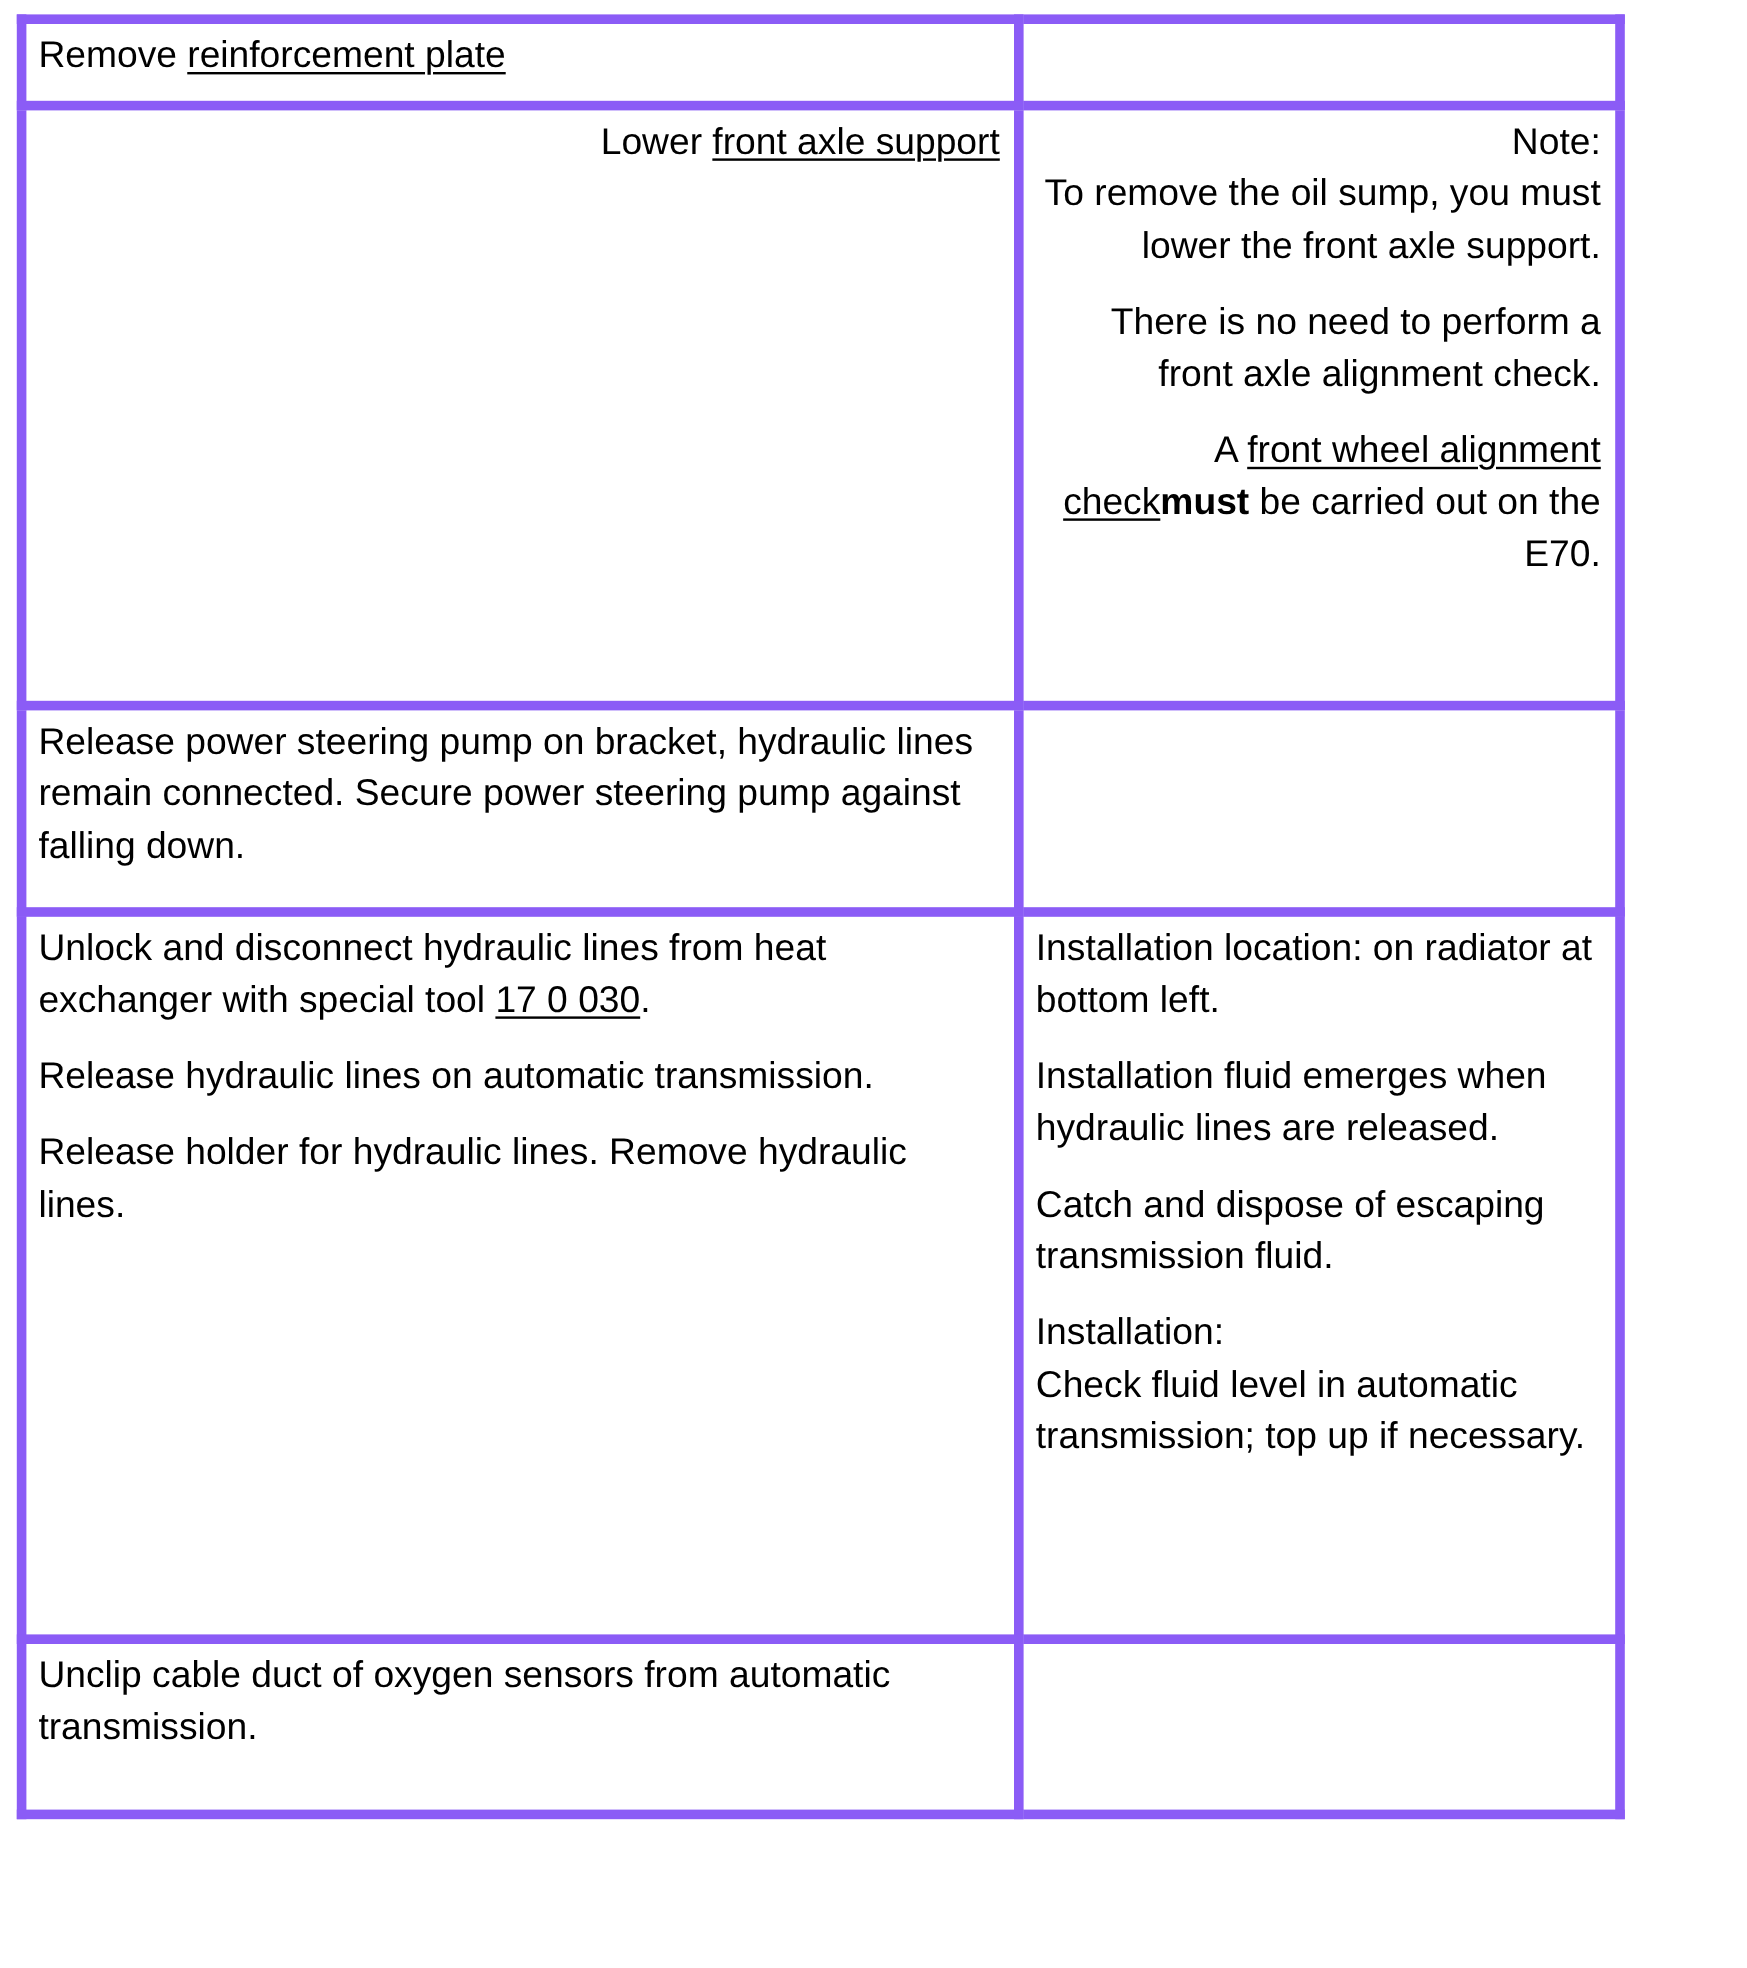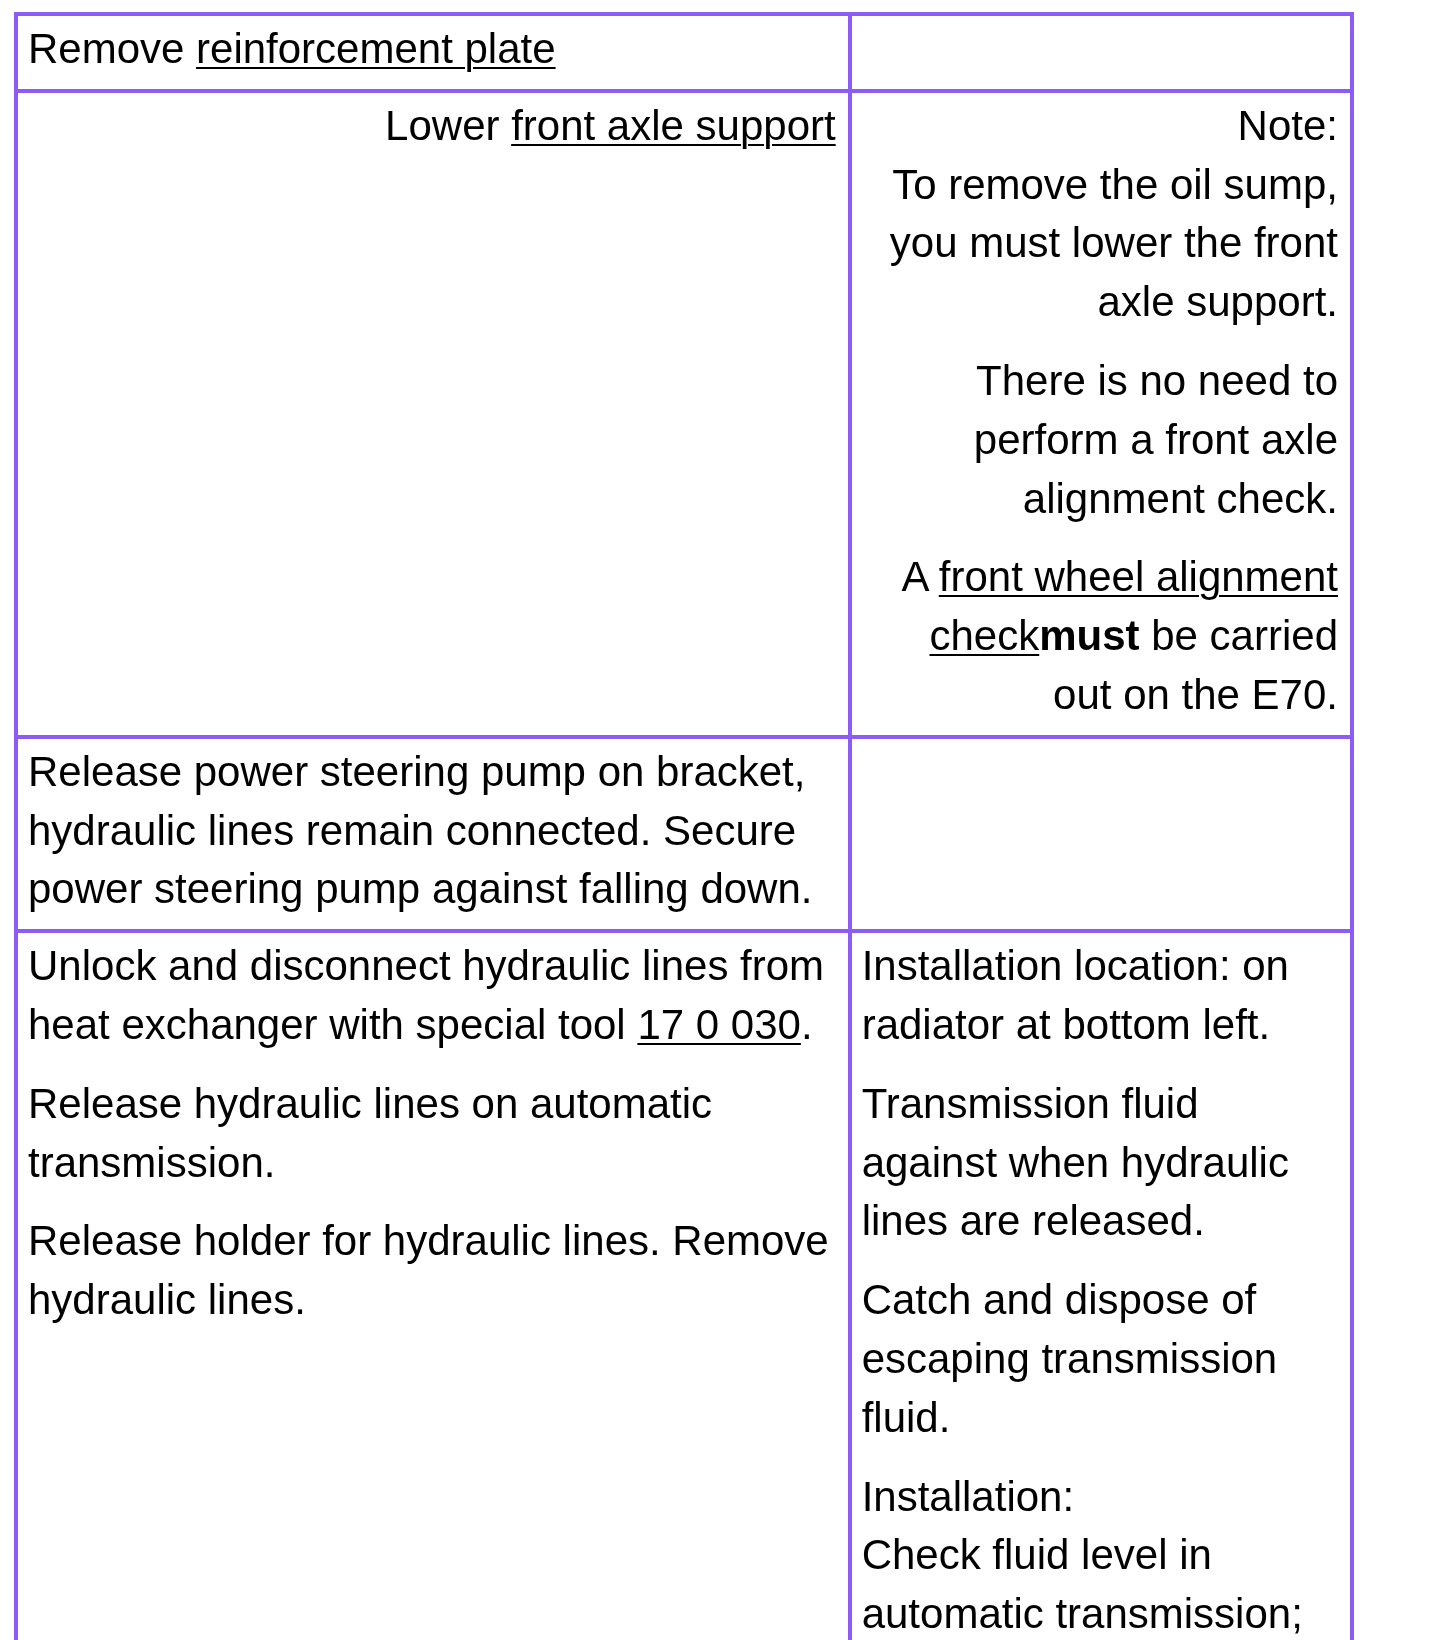--- a/index.html
+++ b/index.html
@@ -14,24 +14,24 @@
     height: 1640px;
     box-sizing: border-box;
     padding: 12px 0 0 14px;
   }
   table.procedure {
     border-collapse: collapse;
     width: 1340px;
     table-layout: fixed;
   }
   table.procedure td {
-    border: 4px solid #8b5cf6;
+    border: 8px solid #8b5cf6;
     vertical-align: top;
     padding: 4px 12px 10px 10px;
-    font-size: 42px;
+    font-size: 31px;
     line-height: 1.4;
     overflow: hidden;
   }
   col.col-left  { width: 62.4%; }
   col.col-right { width: 37.6%; }
 
   tr.r1 td { height: 50px; }
   tr.r2 td { height: 50px; }
   tr.r3 td { height: 50px; }
   tr.r4 td { height: 478px; text-align: right; }
@@ -87,25 +87,29 @@
       </tr>
 
       <tr class="r6">
         <td>
           <div class="para"><span>Unlock and disconnect hydraulic lines from heat exchanger with special tool </span><a class="doc-link">17 0 030</a><span>.</span></div>
           <div class="para">Release hydraulic lines on automatic transmission.</div>
           <div class="para">Release holder for hydraulic lines.  Remove hydraulic lines.</div>
         </td>
         <td>
           <div class="para">Installation location: on radiator at bottom left.</div>
-          <div class="para">Transmission fluid against when hydraulic lines are released.</div>
+          <div class="para">Installation fluid emerges when hydraulic lines are released.</div>
           <div class="para">Catch and dispose of escaping transmission fluid.</div>
           <div class="para">
             <div>Installation:</div>
             <div>Check fluid level in automatic transmission; top up if necessary.</div>
           </div>
         </td>
       </tr>
 
+      <tr class="r7">
+        <td><span>Unclip cable duct of oxygen sensors from automatic transmission.</span></td>
+        <td></td>
+      </tr>
 
     </tbody>
   </table>
 </div>
 
 </body></html>

